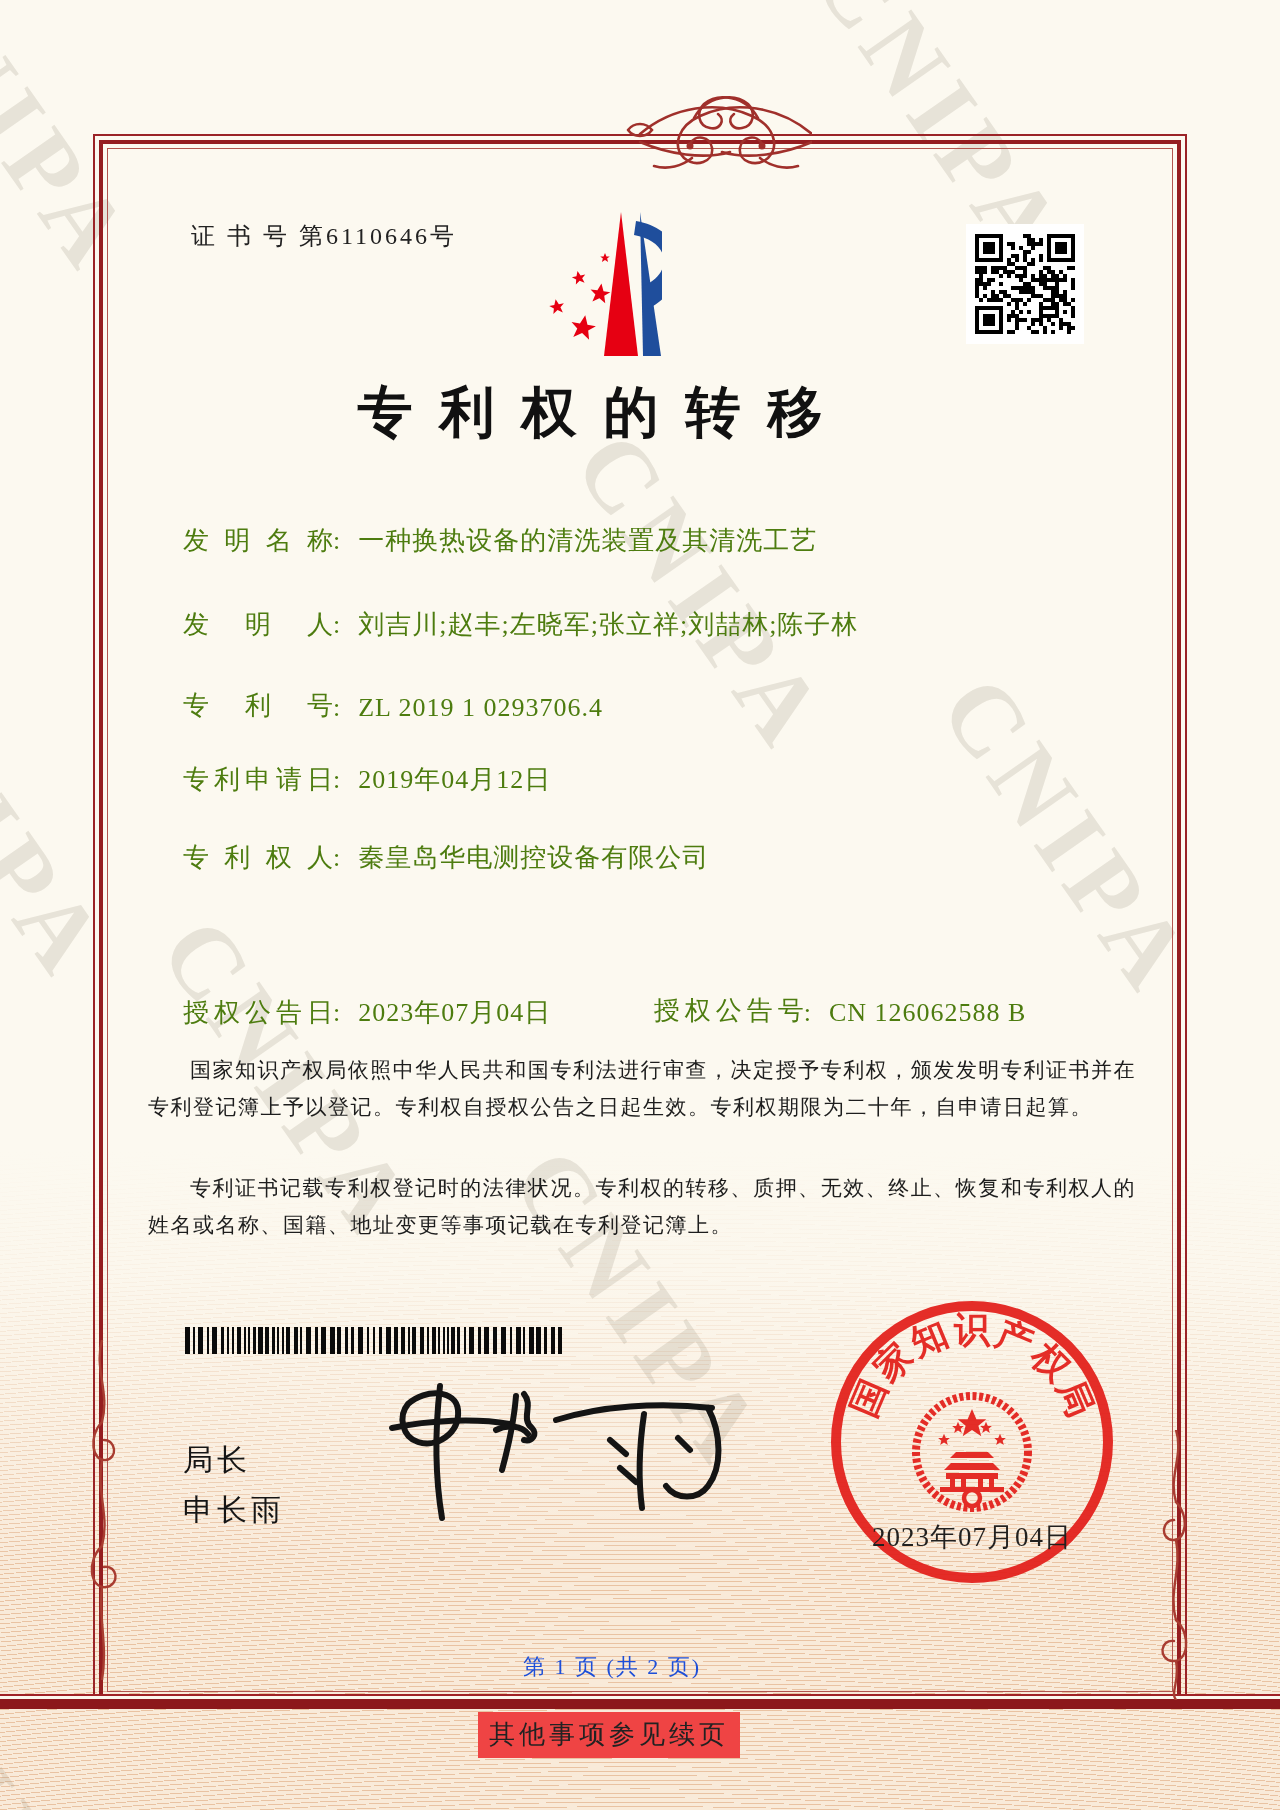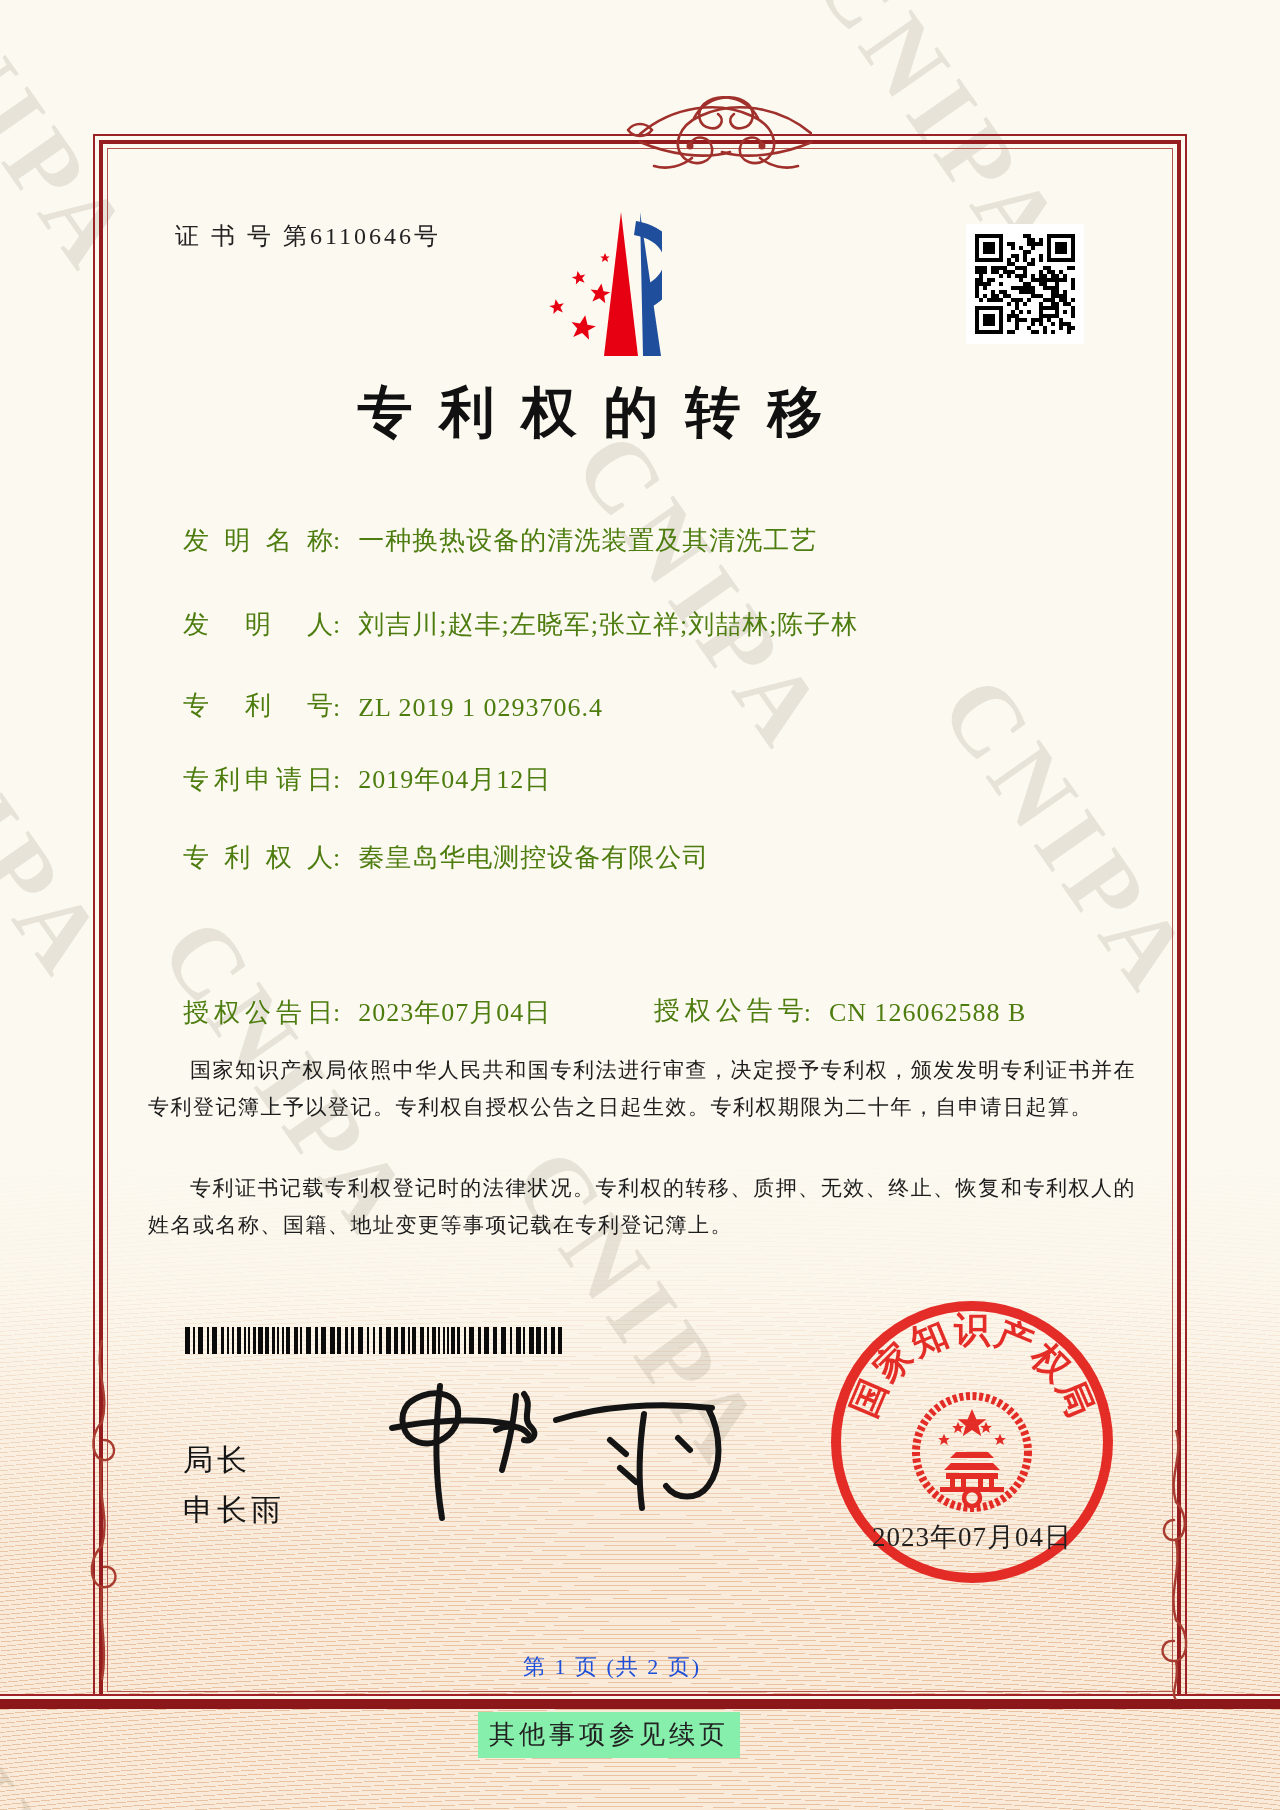--- a/index.html
+++ b/index.html
@@ -39,21 +39,21 @@
     content:""; position:absolute; inset:4px; border:1px solid #b2554e;
   }
   .bottom-band{
     position:absolute; left:0; right:0; top:1694px; height:15px; z-index:4;
     background:linear-gradient(to bottom,
       #a02226 0 2px, #fdf8ef 2px 5px, #8c171b 5px 15px);
   }
   .ornament{ position:absolute; z-index:4; }
   
   .cert-no{
-    position:absolute; left:175px; top:220px; z-index:5;
+    position:absolute; left:191px; top:220px; z-index:5;
     font-size:24px; letter-spacing:3px; color:#222;
   }
   .logo{ position:absolute; left:487px; top:188px; z-index:5; }
   .qr{ position:absolute; left:966px; top:224px; width:118px; height:120px;
        background:#ffffff; z-index:5; }
   .title{
     position:absolute; left:160px; top:376px; width:860px; z-index:5;
     text-align:center; font-size:55px; font-weight:600;
     letter-spacing:27px; text-indent:27px; color:#111;
   }
@@ -93,21 +93,21 @@
     font-size:27px; fill:#151515; letter-spacing:1px;
     font-family:"Liberation Serif","DejaVu Serif",serif;
   }
   
   .page-note{
     position:absolute; left:0; width:1224px; top:1652px; z-index:5;
     text-align:center; font-size:22px; letter-spacing:2px; color:#1d4ed8;
   }
   .cont-box{
     position:absolute; left:478px; top:1712px; width:262px; height:46px; z-index:5;
-    background:#86efac; text-align:center; line-height:46px;
+    background:#ef4444; text-align:center; line-height:46px;
     font-size:26px; letter-spacing:4px; color:#222;
   }
 </style>
 </head>
 <body>
 
 <div class="page">
 
   <div class="waves"></div>
   <div class="waves-fade"></div>

